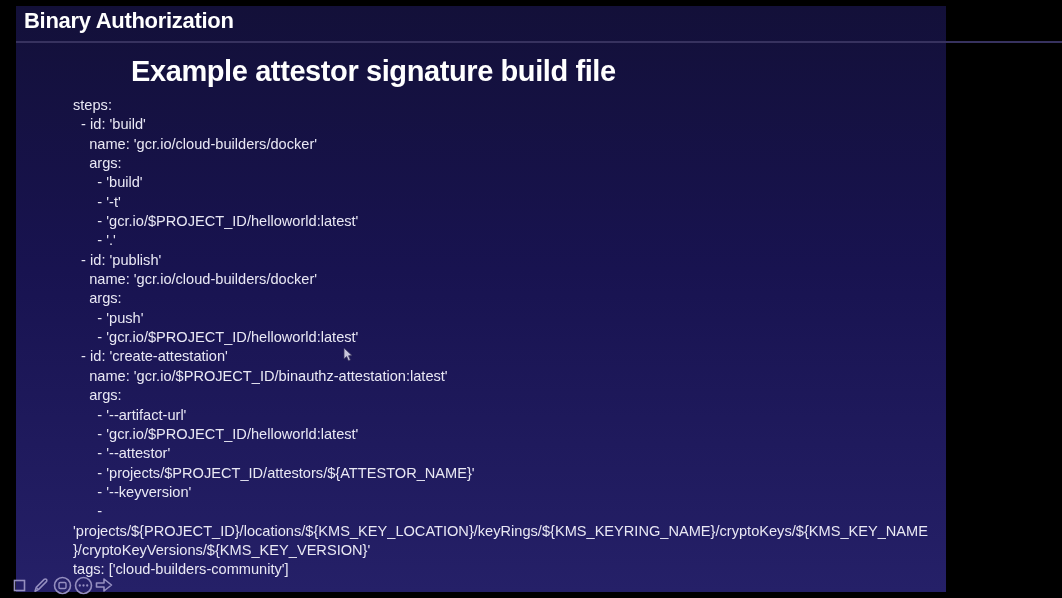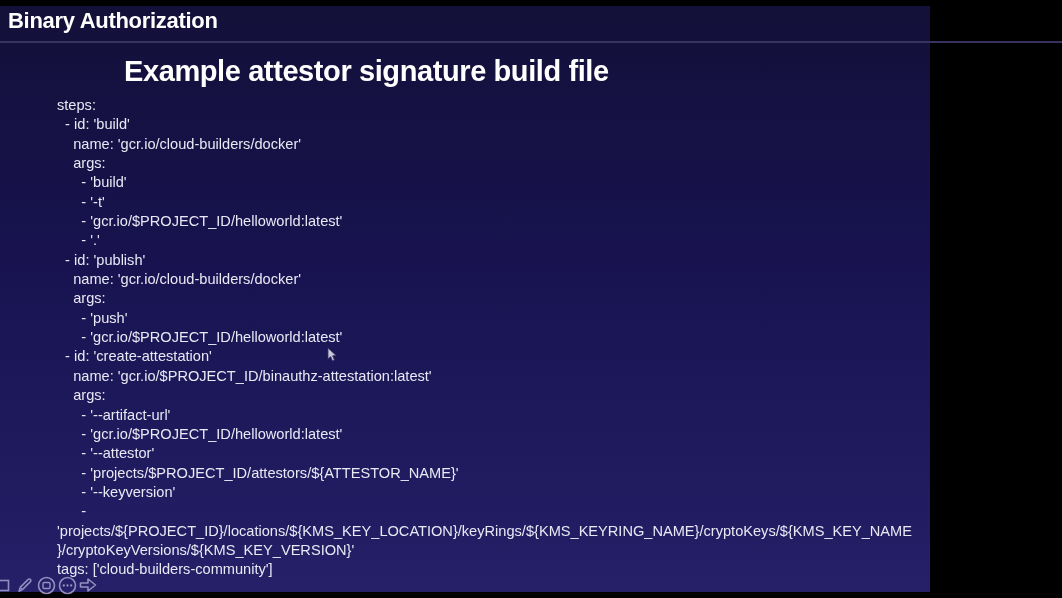--- a/index.html
+++ b/index.html
@@ -17,21 +17,21 @@
   .letterbox {
     position: absolute;
     left: 0; width: 1062px;
     background: #000;
     z-index: 5;
   }
   .letterbox.top { top: 0; height: 6px; }
   .letterbox.bottom { bottom: 0; height: 6px; }
   .slide {
     position: absolute;
-    left: 0; top: 6px;
+    left: 16px; top: 6px;
     width: 930px; height: 586px;
     background: linear-gradient(180deg, #131039 0%, #181350 45%, #252068 100%);
   }
   .header-title {
     position: absolute;
     left: 8px; top: 2px;
     font-size: 22px;
     font-weight: bold;
     color: #ffffff;
     letter-spacing: -0.3px;
@@ -43,21 +43,20 @@
     background: #37325f;
   }
   .slide-title {
     position: absolute;
     left: 115px; top: 49px;
     font-size: 29px;
     font-weight: bold;
     color: #ffffff;
     letter-spacing: -0.4px;
     white-space: nowrap;
-    margin-left: 9px;
   }
   .code-block {
     position: absolute;
     left: 57px; top: 90px;
     font-family: Liberation Sans, sans-serif;
     font-size: 14.6px;
     line-height: 19.35px;
     color: #e9e8f4;
     white-space: pre;
   }

